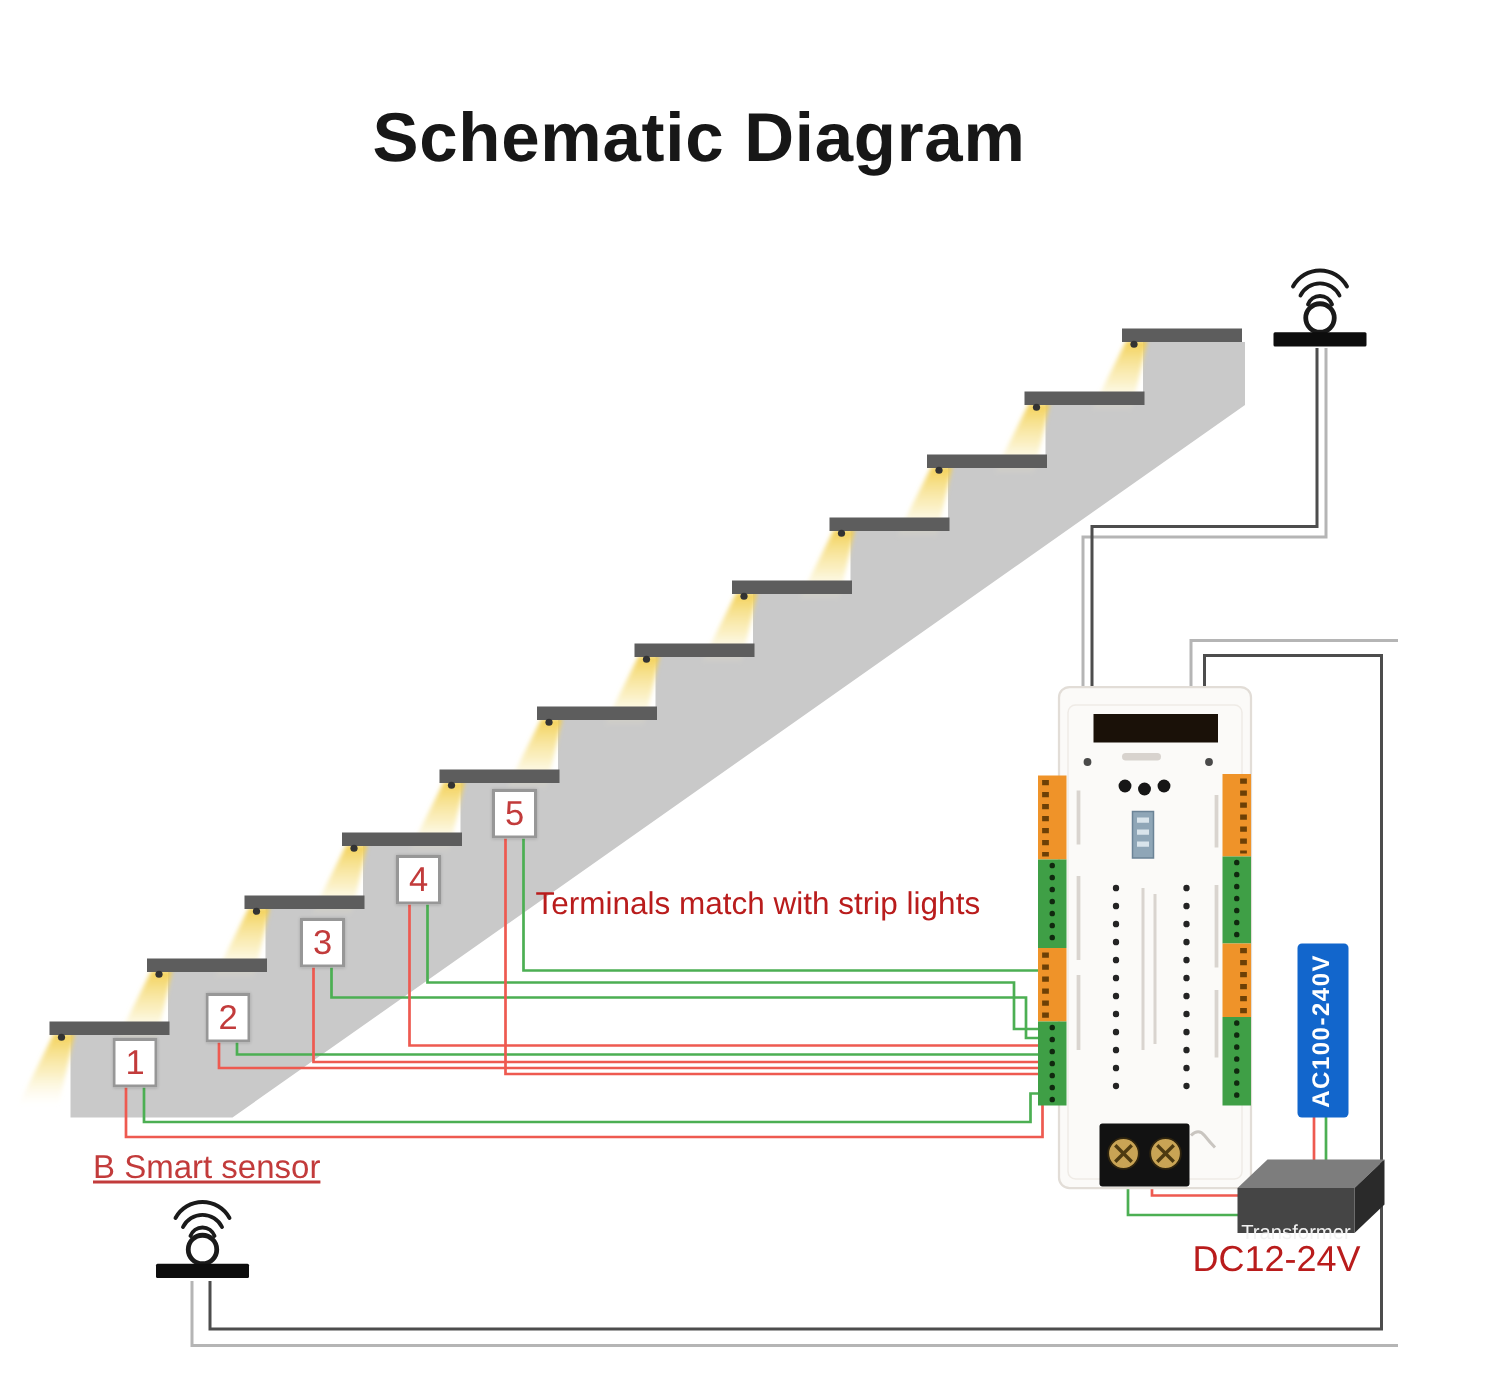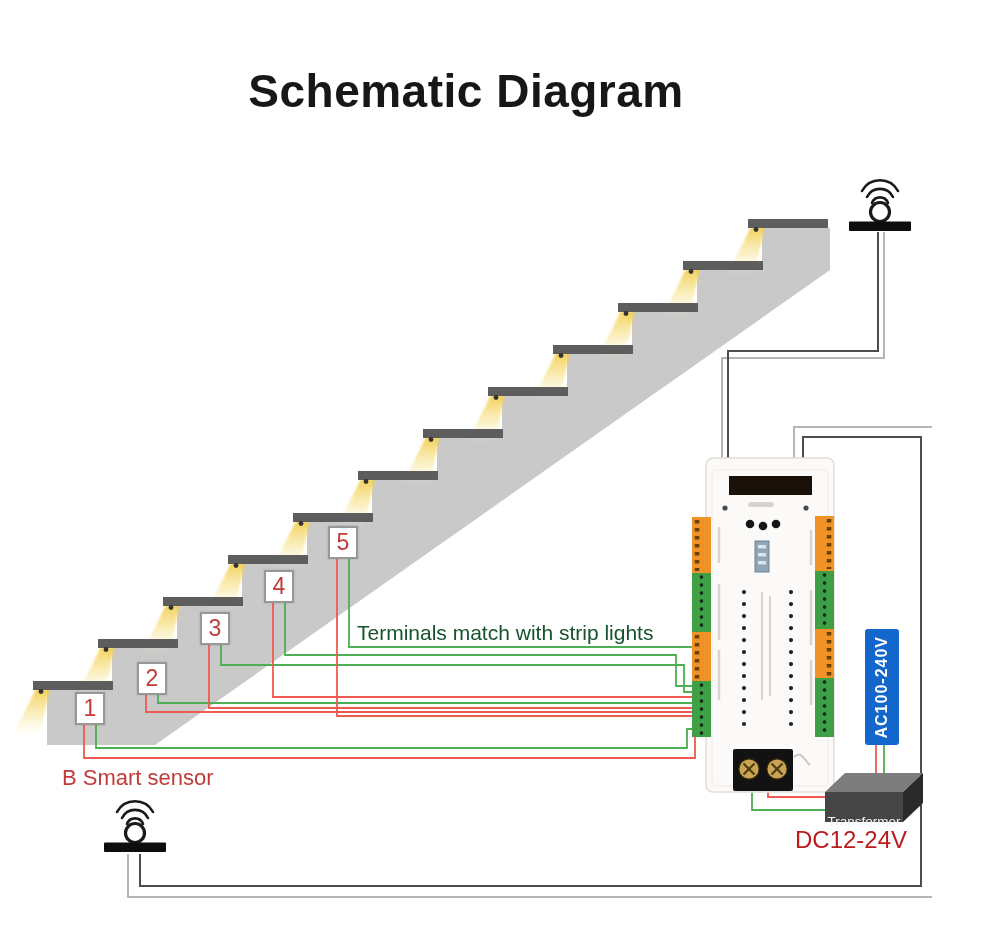--- a/index.html
+++ b/index.html
@@ -2,21 +2,21 @@
 <html><head>
 <meta charset="utf-8">
 <style>
   html,body{margin:0;padding:0;background:#fff;}
   #canvas{position:relative;width:932px;height:928px;background:#fff;overflow:hidden;
           font-family:"Liberation Sans",sans-serif;}
   #diagram{position:absolute;left:0;top:0;width:1000px;height:928px;}
   .title{position:absolute;left:0;top:64px;width:100%;text-align:center;
          font-size:46px;font-weight:bold;color:#171717;letter-spacing:0.5px;}
   .lbl{position:absolute;color:#c23b3b;font-size:22px;white-space:nowrap;}
-  .note{position:absolute;left:357px;top:621px;color:#14532d;font-size:21px;white-space:nowrap;}
+  .note{position:absolute;left:357px;top:591px;color:#b91c1c;font-size:21px;white-space:nowrap;}
   .dc{position:absolute;left:788px;top:826px;width:126px;text-align:center;
       color:#b91c1c;font-size:24px;white-space:nowrap;}
   .termbox{position:absolute;width:30px;height:33px;background:#fff;border:2px solid #979797;
            box-sizing:border-box;display:flex;align-items:center;justify-content:center;
            color:#c23b3b;font-size:23px;box-shadow:0 0 2px rgba(0,0,0,.18);}
   .acbox{position:absolute;left:865px;top:629px;width:34px;height:116px;background:#1266cc;
          border-radius:3px;display:flex;align-items:center;justify-content:center;}
   .acbox span{writing-mode:vertical-rl;transform:rotate(180deg);color:#fff;
               font-size:16px;font-weight:bold;letter-spacing:1px;white-space:nowrap;}
   .tflabel{position:absolute;left:827px;top:798px;width:74px;text-align:center;
@@ -178,21 +178,21 @@
       <path d="M 127 824 A 8.5 8.5 0 0 1 143 824"></path>
       <path d="M 122 818 A 14.5 14.5 0 0 1 148 818"></path>
       <path d="M 117 812 A 20.5 20.5 0 0 1 153 812"></path>
       <circle cx="135" cy="833" r="9.5" fill="#fff" stroke-width="3.2"></circle>
       <rect x="104" y="842.5" width="62" height="9.5" rx="1" fill="#0d0d0d" stroke="none"></rect>
     </g>
   </svg>
 
   <div class="title">Schematic Diagram</div>
 
-  <div class="lbl" style="left:62px;top:765px;">B Smart sensor</div>
+  <div class="lbl" style="left:62px;top:765px;text-decoration:underline;">B Smart sensor</div>
 
   <div class="note">Terminals match with strip lights</div>
 
   <div class="termbox" style="left:75px;top:692px;">
     <span>1</span>
     </div>
   <div class="termbox" style="left:137px;top:662px;">
     <span>2</span>
     </div>
   <div class="termbox" style="left:200px;top:612px;">

